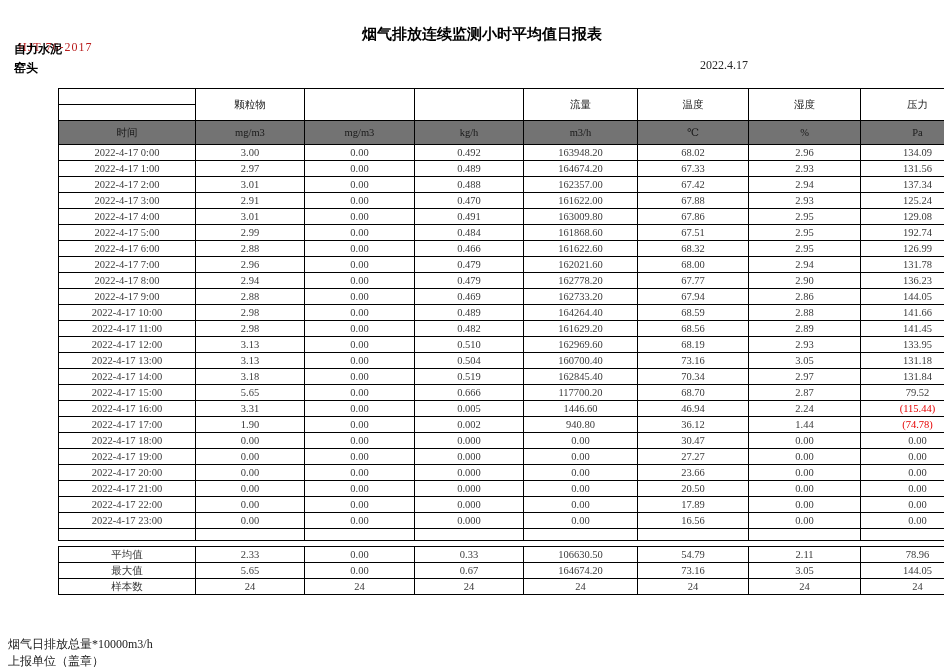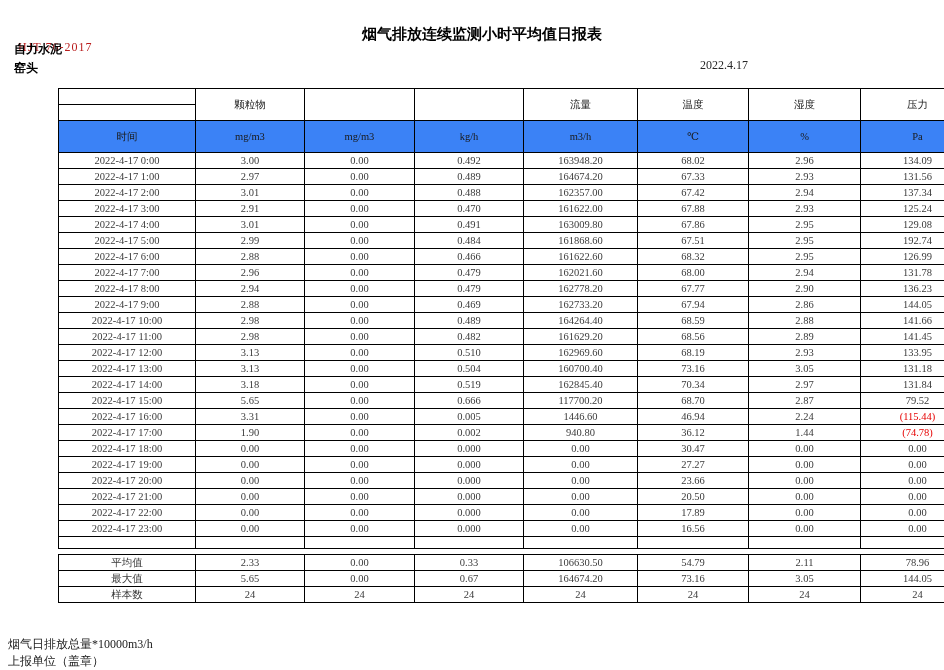--- a/index.html
+++ b/index.html
@@ -16,21 +16,21 @@
   .date       { position: absolute; left: 700px; top: 58px; font-size: 12px; color: #262626; }
 
   .tables { position: absolute; left: 14px; top: 88px; width: 916px; padding-left: 44px; }
   table { border-collapse: collapse; table-layout: fixed; width: 916px; background: #fff; }
   td {
     border: 1px solid #000; text-align: center; vertical-align: middle;
     font-size: 10.5px; height: 16px; line-height: 15px;
     white-space: nowrap; overflow: hidden; color: #3a3a3a;
   }
   tr.group-row td, tr.corner-row td { color: #1a1a1a; }
-  tr.unit-row td { background: #3b82f6; color: #1a1a1a; height: 32px; }
+  tr.unit-row td { background: #737373; color: #1a1a1a; height: 24px; }
   tr.spacer-row td { height: 12px; line-height: 11px; }
   td.neg-red { color: #e60000; }
   .table-gap { height: 5px; }
   .summary td { color: #3a3a3a; }
 
   .footer-line1 { position: absolute; left: 8px;   top: 636px; font-size: 12px; color: #1a1a1a; }
   .footer-line2 { position: absolute; left: 8px;   top: 653px; font-size: 12px; color: #1a1a1a; }
   .footer-line3 { position: absolute; left: 187px; top: 653px; font-size: 12px; color: #1a1a1a; margin-top: 27px; }
 </style>
 </head>

